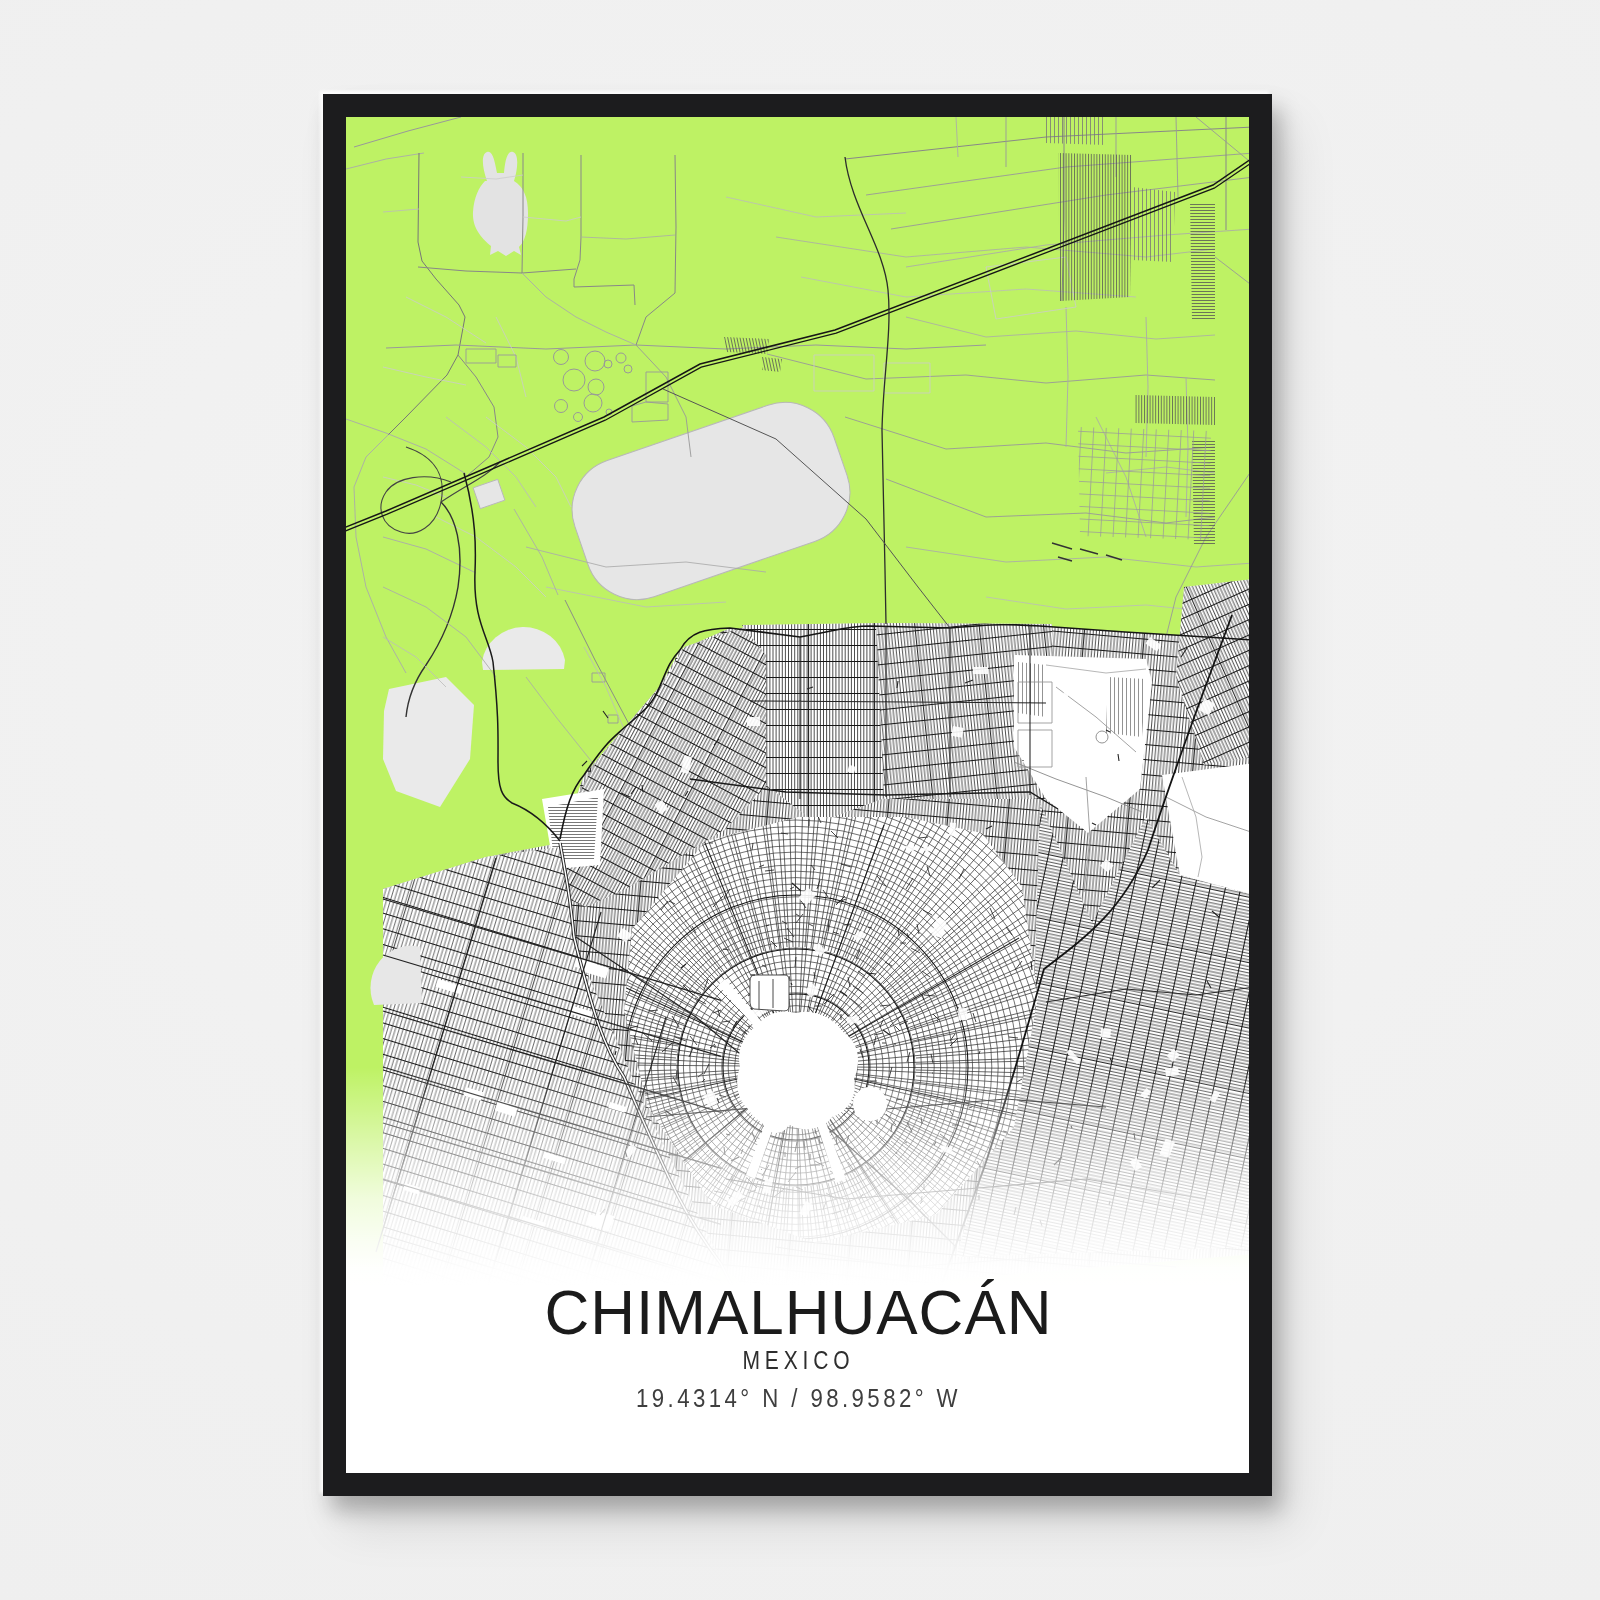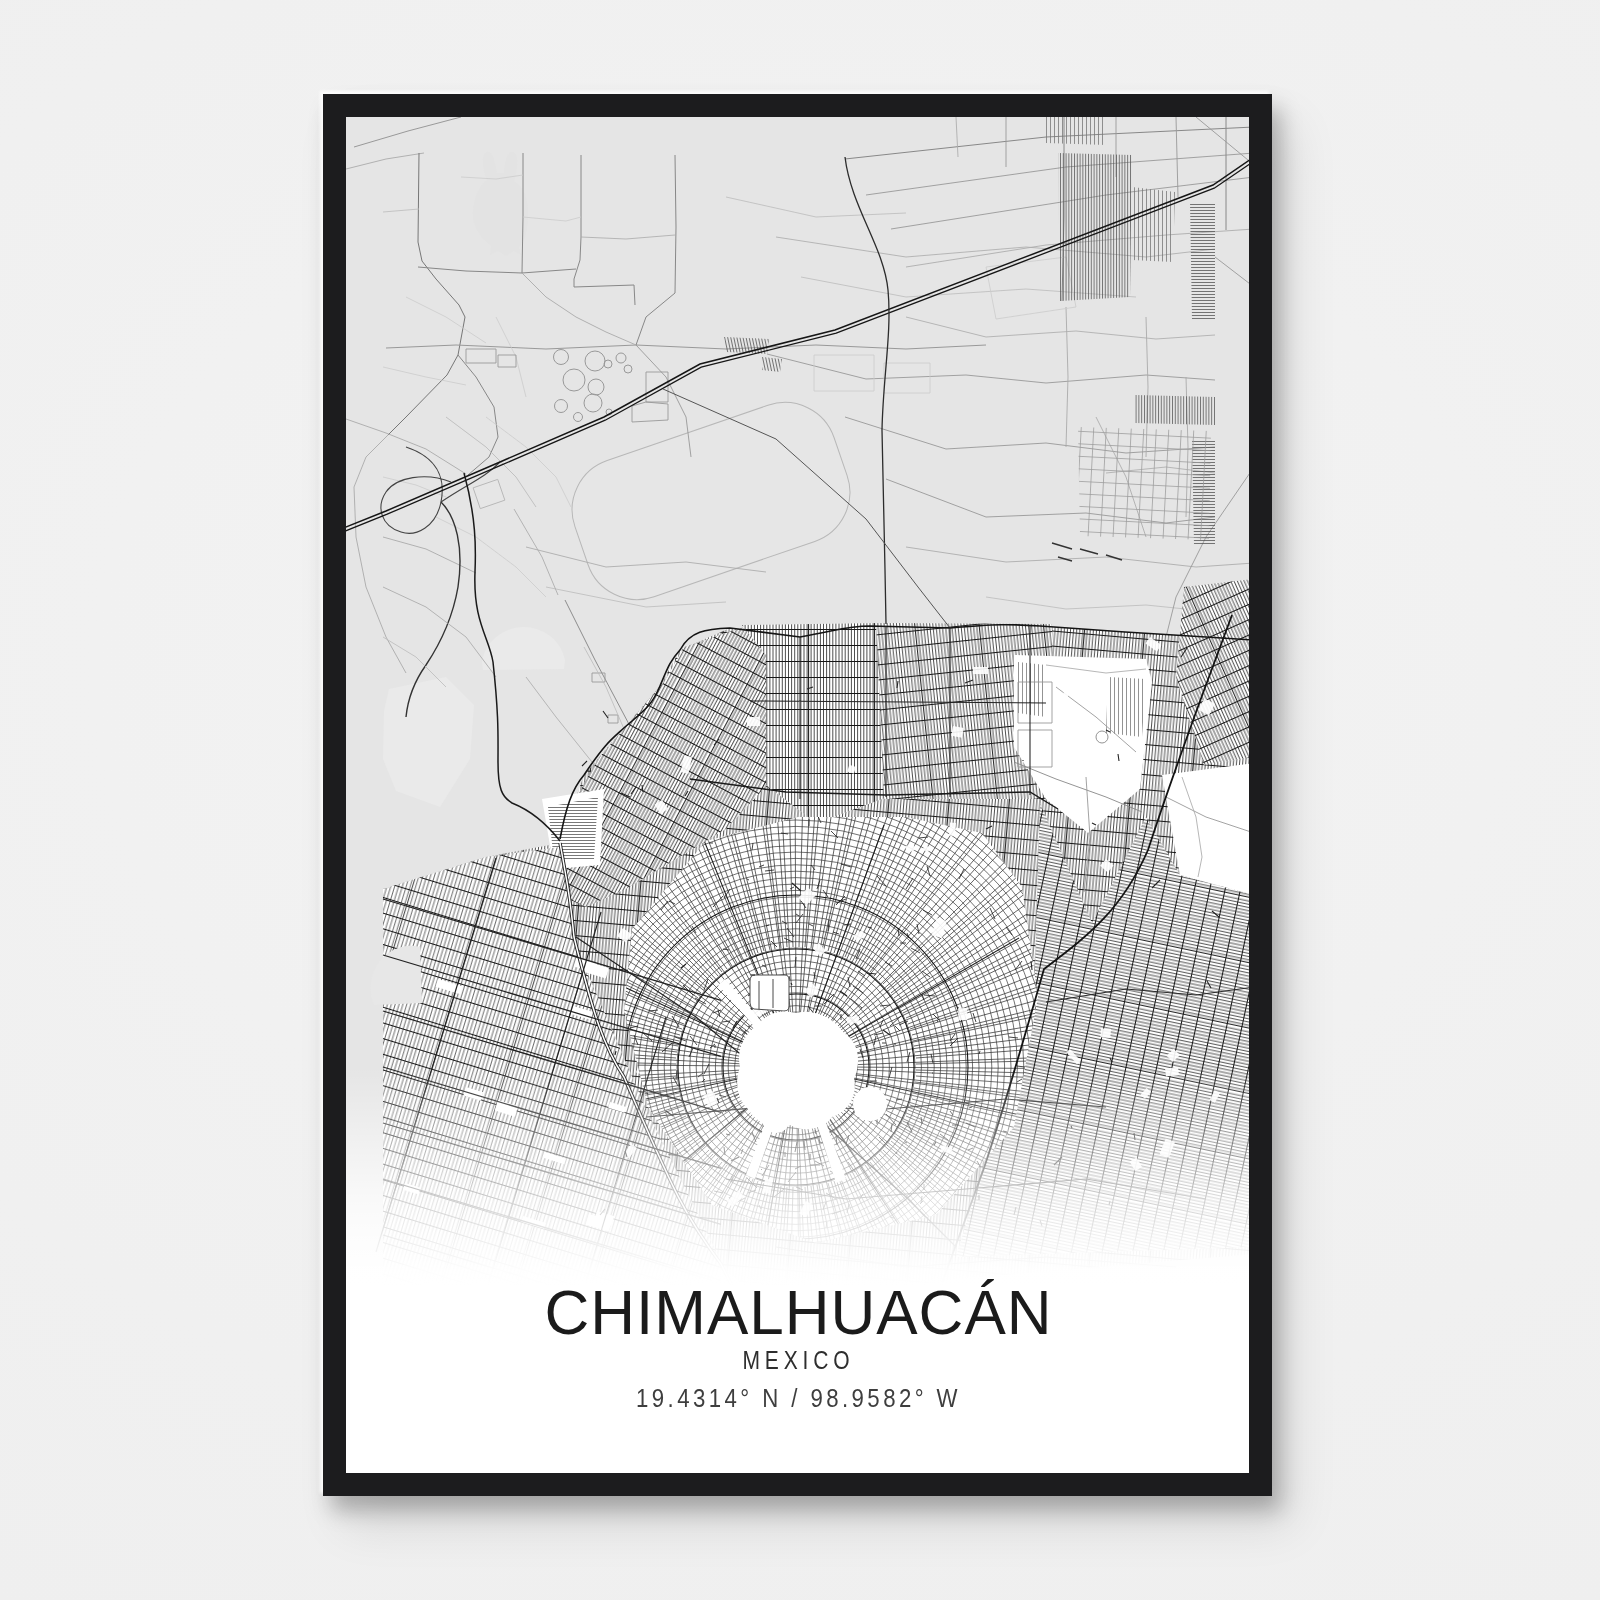--- a/index.html
+++ b/index.html
@@ -1,17 +1,17 @@
 <!DOCTYPE html>
 <html><head><meta charset="utf-8"><style>
 html,body{margin:0;padding:0;width:1600px;height:1600px;overflow:hidden;}
 body{background:radial-gradient(120% 90% at 50% 42%, #f3f3f3 0%, #f0f0f0 55%, #eeeeee 100%);font-family:"Liberation Sans",sans-serif;}
 #frame{position:absolute;left:323px;top:94px;width:949px;height:1402px;background:#1c1c1e;
 box-shadow:-3px -3px 3px rgba(255,255,255,.85), 8px 14px 20px rgba(0,0,0,.25), 20px 30px 44px rgba(0,0,0,.10);}
-#poster{position:absolute;left:23px;top:23px;width:903px;height:1356px;background:#e5e5e5;}
+#poster{position:absolute;left:23px;top:23px;width:903px;height:1356px;background:#bef264;}
 </style></head><body>
 
 <div id="frame">
 
 <div id="poster">
 <svg width="903" height="1356" viewBox="0 0 903 1356">
         <defs>
           <pattern id="ladBase" width="60" height="15" patternUnits="userSpaceOnUse" patternTransform="rotate(5)">
             <path d="M3.10 0V15M6.20 0V15M9.30 0V15M12.40 0V15M15.50 0V15M18.60 0V15M21.70 0V15M24.80 0V15M27.90 0V15M31.00 0V15M34.10 0V15M37.20 0V15M40.30 0V15M43.40 0V15M46.50 0V15M49.60 0V15M52.70 0V15M55.80 0V15M58.90 0V15" stroke="#2e2e2e" stroke-width="0.85"></path>
             <path d="M0 0.5H60" stroke="#161616" stroke-width="1.0"></path>

